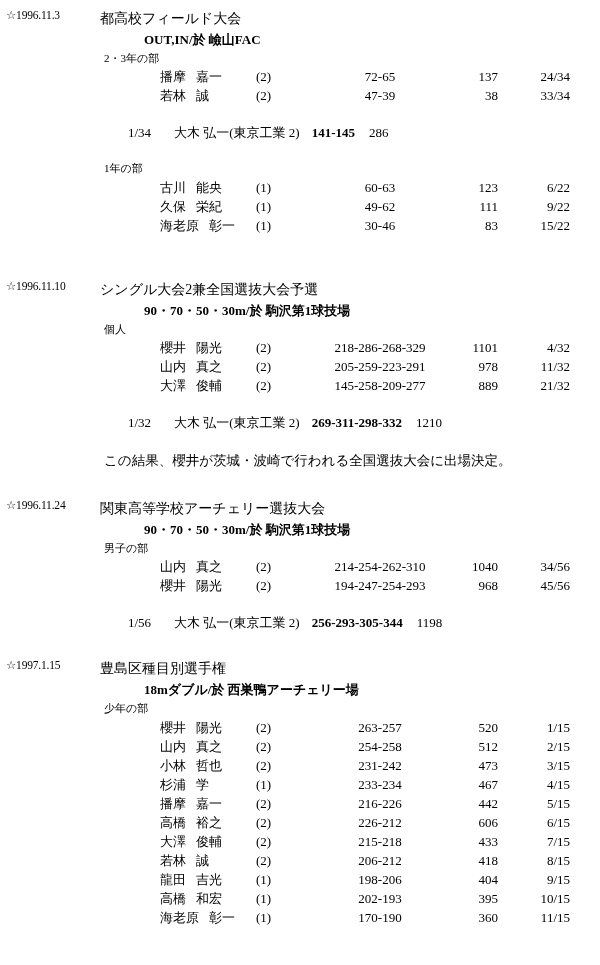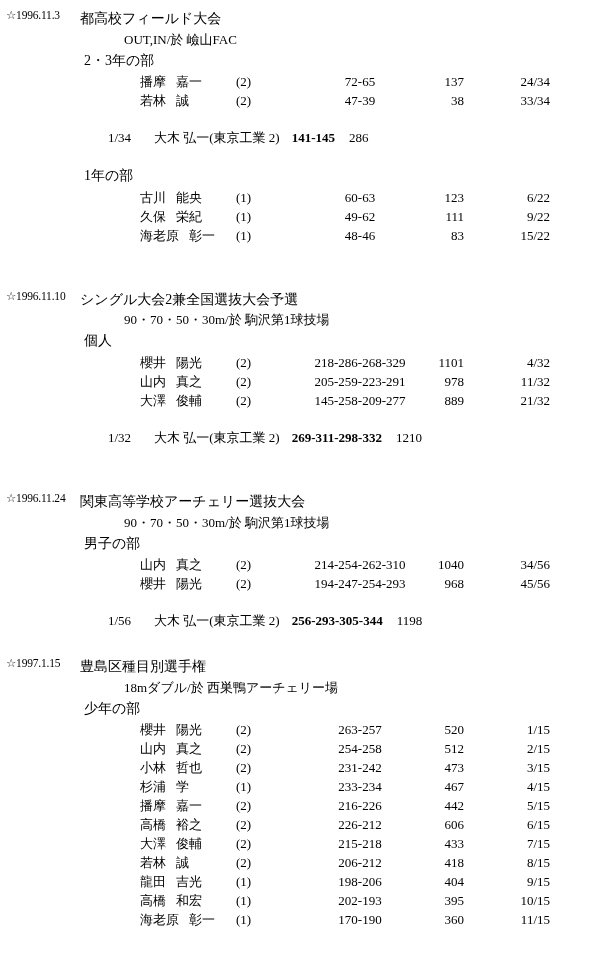--- a/index.html
+++ b/index.html
@@ -26,35 +26,36 @@
     margin: 0;
   }
   .date {
     position: absolute;
     left: 6px;
     font-size: 11.5px;
     white-space: nowrap;
     letter-spacing: -0.2px;
   }
   .body-col {
-    margin-left: 80px;
+    margin-left: 100px;
   }
   .title {
     font-size: 14px;
     line-height: 1.55;
     white-space: nowrap;
   }
   .subtitle {
     font-size: 13px;
     line-height: 1.55;
     white-space: nowrap;
     padding-left: 44px;
+    font-weight: bold;
   }
   .section-label {
-    font-size: 14px;
+    font-size: 11px;
     line-height: 1.6;
     padding-left: 4px;
     white-space: nowrap;
   }
   .rows {
     margin: 0;
   }
   .row {
     display: block;
     height: 19px;
@@ -82,21 +83,21 @@
     left: 156px;
     width: 34px;
     text-align: left;
   }
   .c-scores {
     left: 220px;
     width: 120px;
     text-align: center;
   }
   .c-total {
-    left: 336px;
+    left: 350px;
     width: 48px;
     text-align: right;
   }
   .c-rank {
     left: 418px;
     width: 52px;
     text-align: right;
   }
   .team-row {
     font-size: 13px;
@@ -163,21 +164,21 @@
         <div class="row">
           <span class="cell c-name"><span class="sur">久保</span><span class="giv">栄紀</span></span>
           <span class="cell c-grade">(1)</span>
           <span class="cell c-scores">49-62</span>
           <span class="cell c-total">111</span>
           <span class="cell c-rank">9/22</span>
         </div>
         <div class="row">
           <span class="cell c-name"><span class="sur">海老原</span><span class="giv">彰一</span></span>
           <span class="cell c-grade">(1)</span>
-          <span class="cell c-scores">48-46</span>
+          <span class="cell c-scores">30-46</span>
           <span class="cell c-total">83</span>
           <span class="cell c-rank">15/22</span>
         </div>
       </div>
       <div class="sp-4"></div>
     </div>
   </div>
 
   <div class="sp-6"></div>
 
@@ -209,20 +210,21 @@
           <span class="cell c-scores">145-258-209-277</span>
           <span class="cell c-total">889</span>
           <span class="cell c-rank">21/32</span>
         </div>
       </div>
       <div class="sp-4"></div>
       <div class="team-row">
         <span class="tr-rank">1/32</span><span class="tr-name">大木 弘一(東京工業 2)</span><span class="tr-scores">269-311-298-332</span><span class="tr-total">1210</span>
       </div>
       <div class="sp-4"></div>
+      <div class="note">この結果、櫻井が茨城・波崎で行われる全国選抜大会に出場決定。</div>
     </div>
   </div>
 
   <div class="sp-6"></div>
 
   <div class="entry">
     <div class="date">☆1996.11.24</div>
     <div class="body-col">
       <div class="title">関東高等学校アーチェリー選抜大会</div>
       <div class="subtitle">90・70・50・30m/於 駒沢第1球技場</div>

